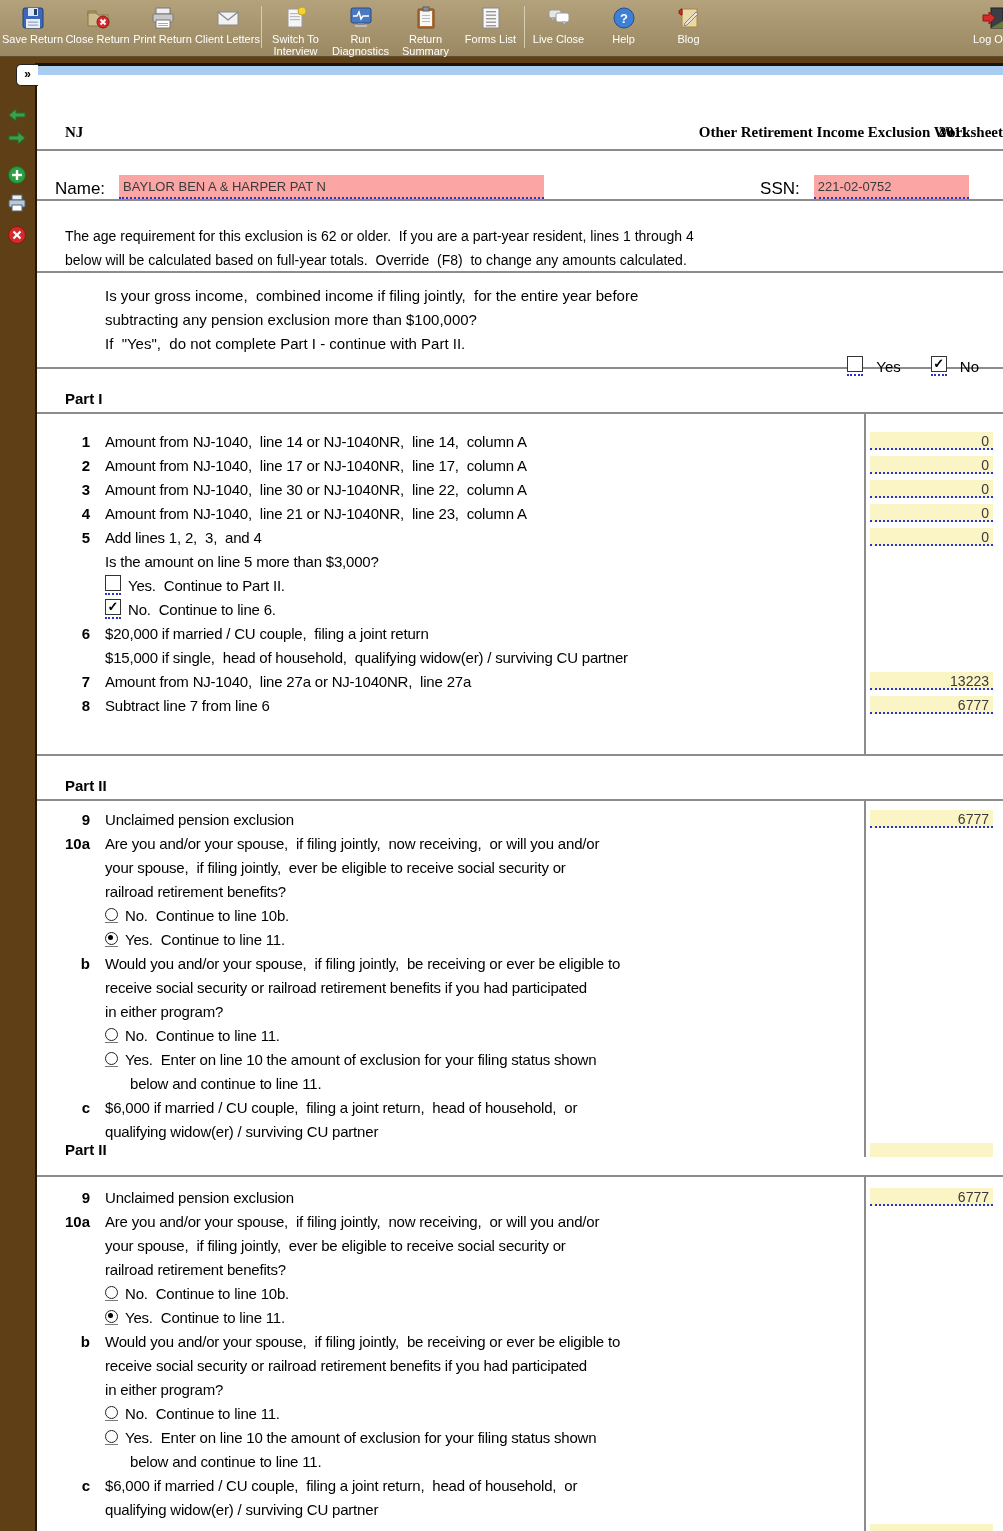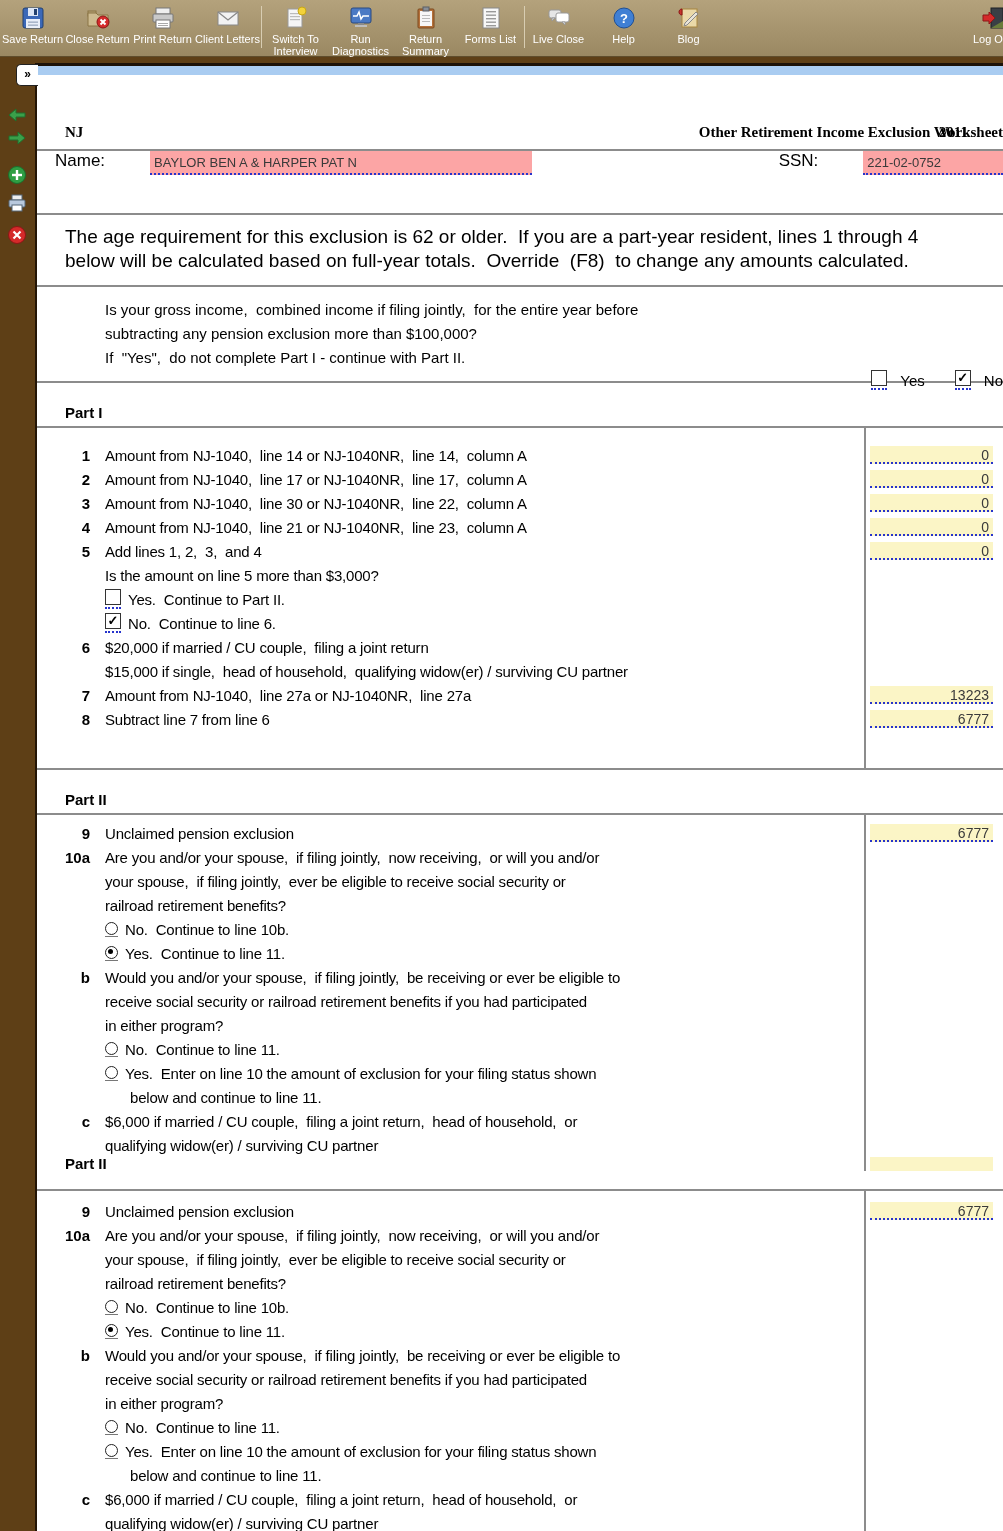--- a/index.html
+++ b/index.html
@@ -26,31 +26,31 @@
   
   .page{position:absolute;left:35px;top:63px;width:968px;height:1468px;background:#fff;
         border-top:3px solid #1c1208;border-left:2px solid #241505;box-sizing:border-box;overflow:hidden;}
   .blue-strip{height:9px;background:#a9ccf1;}
   .sep{height:2px;background:#8c8c8c;}
   .hdr{height:74px;display:flex;align-items:flex-end;padding:0 35px 8px 28px;box-sizing:border-box;
        font-weight:bold;font-size:15px;position:relative;font-family:Liberation Serif, serif;}
   .hdr .ttl{position:absolute;left:0;right:0;text-align:right;bottom:8px;}
   .hdr .yr{margin-left:auto;}
 
-  .name-row{height:62px;display:flex;align-items:flex-start;padding-left:18px;box-sizing:border-box;font-size:17px;gap:31px;}
+  .name-row{height:48px;display:flex;align-items:flex-end;padding-left:18px;box-sizing:border-box;font-size:17px;}
   .field{background:#fca5a5;border-bottom:2px dotted #2633cc;height:24px;line-height:24px;
          font-size:13px;color:#3a3a3a;padding:0 4px;box-sizing:border-box;cursor:text;}
   .name-field{width:425px;margin-left:14px;}
   .ssn-label{margin-left:216px;}
   .ssn-field{width:155px;margin-left:14px;}
 
-  .intro{height:70px;padding:10px 0 0 28px;box-sizing:border-box;font-size:19px;line-height:24px;white-space:pre;}
+  .intro{height:70px;padding:23px 0 0 28px;box-sizing:border-box;font-size:14px;line-height:24px;white-space:pre;}
   .qblock{height:94px;display:flex;box-sizing:border-box;padding:11px 0 0 68px;font-size:15px;flex-direction:column;}
   .qtext{line-height:24px;white-space:pre;}
-  .qanswers{margin-left:auto;display:flex;gap:30px;align-self:center;align-items:center;height:24px;}
+  .qanswers{margin-left:auto;margin-right:24px;display:flex;gap:30px;align-self:center;align-items:center;height:24px;}
   .qanswers .opt{display:flex;align-items:center;gap:6px;}
 
   .part-title{height:43px;display:flex;align-items:flex-end;padding:0 0 5px 28px;box-sizing:border-box;
               font-weight:bold;font-size:15px;}
   .part-title.overlap{margin-top:-16px;height:18px;padding-bottom:0;align-items:flex-start;position:relative;z-index:2;}
   .gap16{height:16px;}
 
   .part-body{position:relative;box-sizing:border-box;}
   .part-body .vdiv{position:absolute;left:827px;top:0;bottom:0;width:2px;background:#8c8c8c;}
   #part1-body{height:340px;padding-top:15px;}

